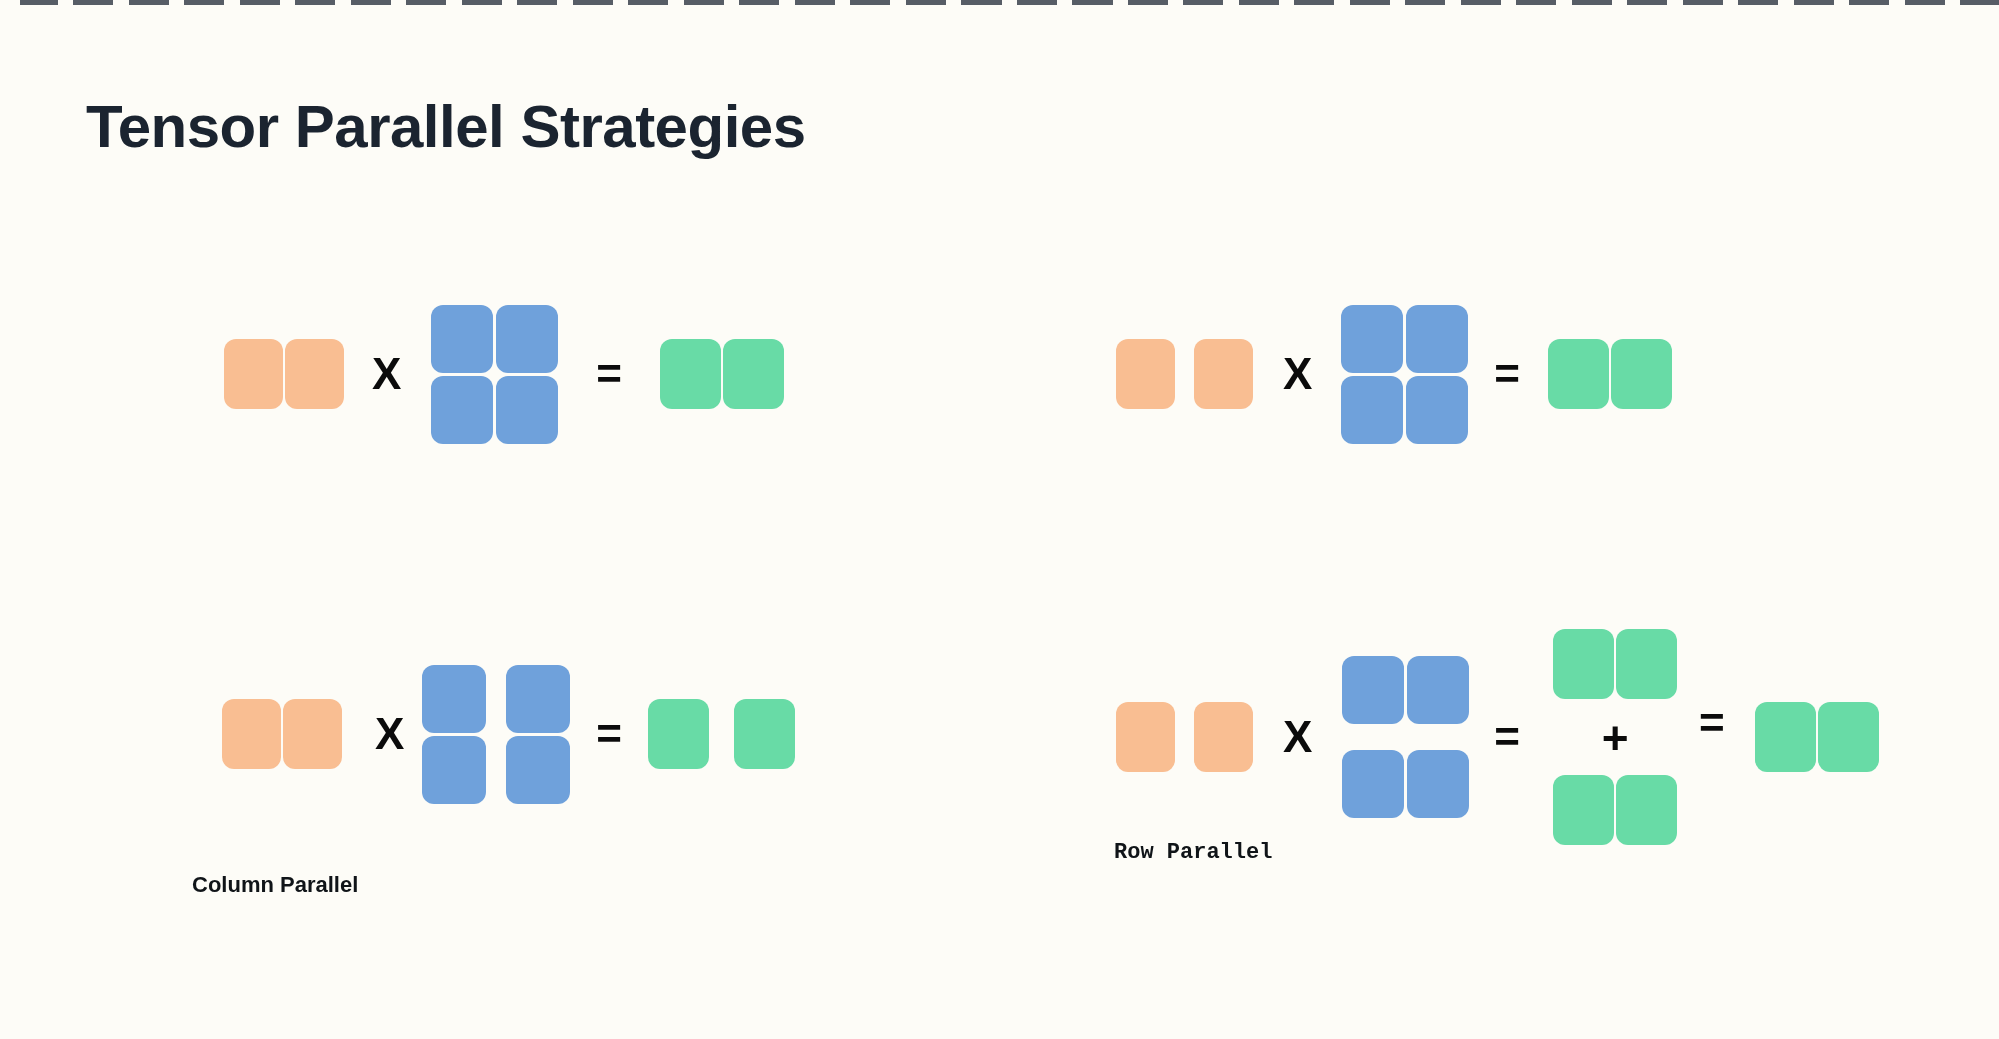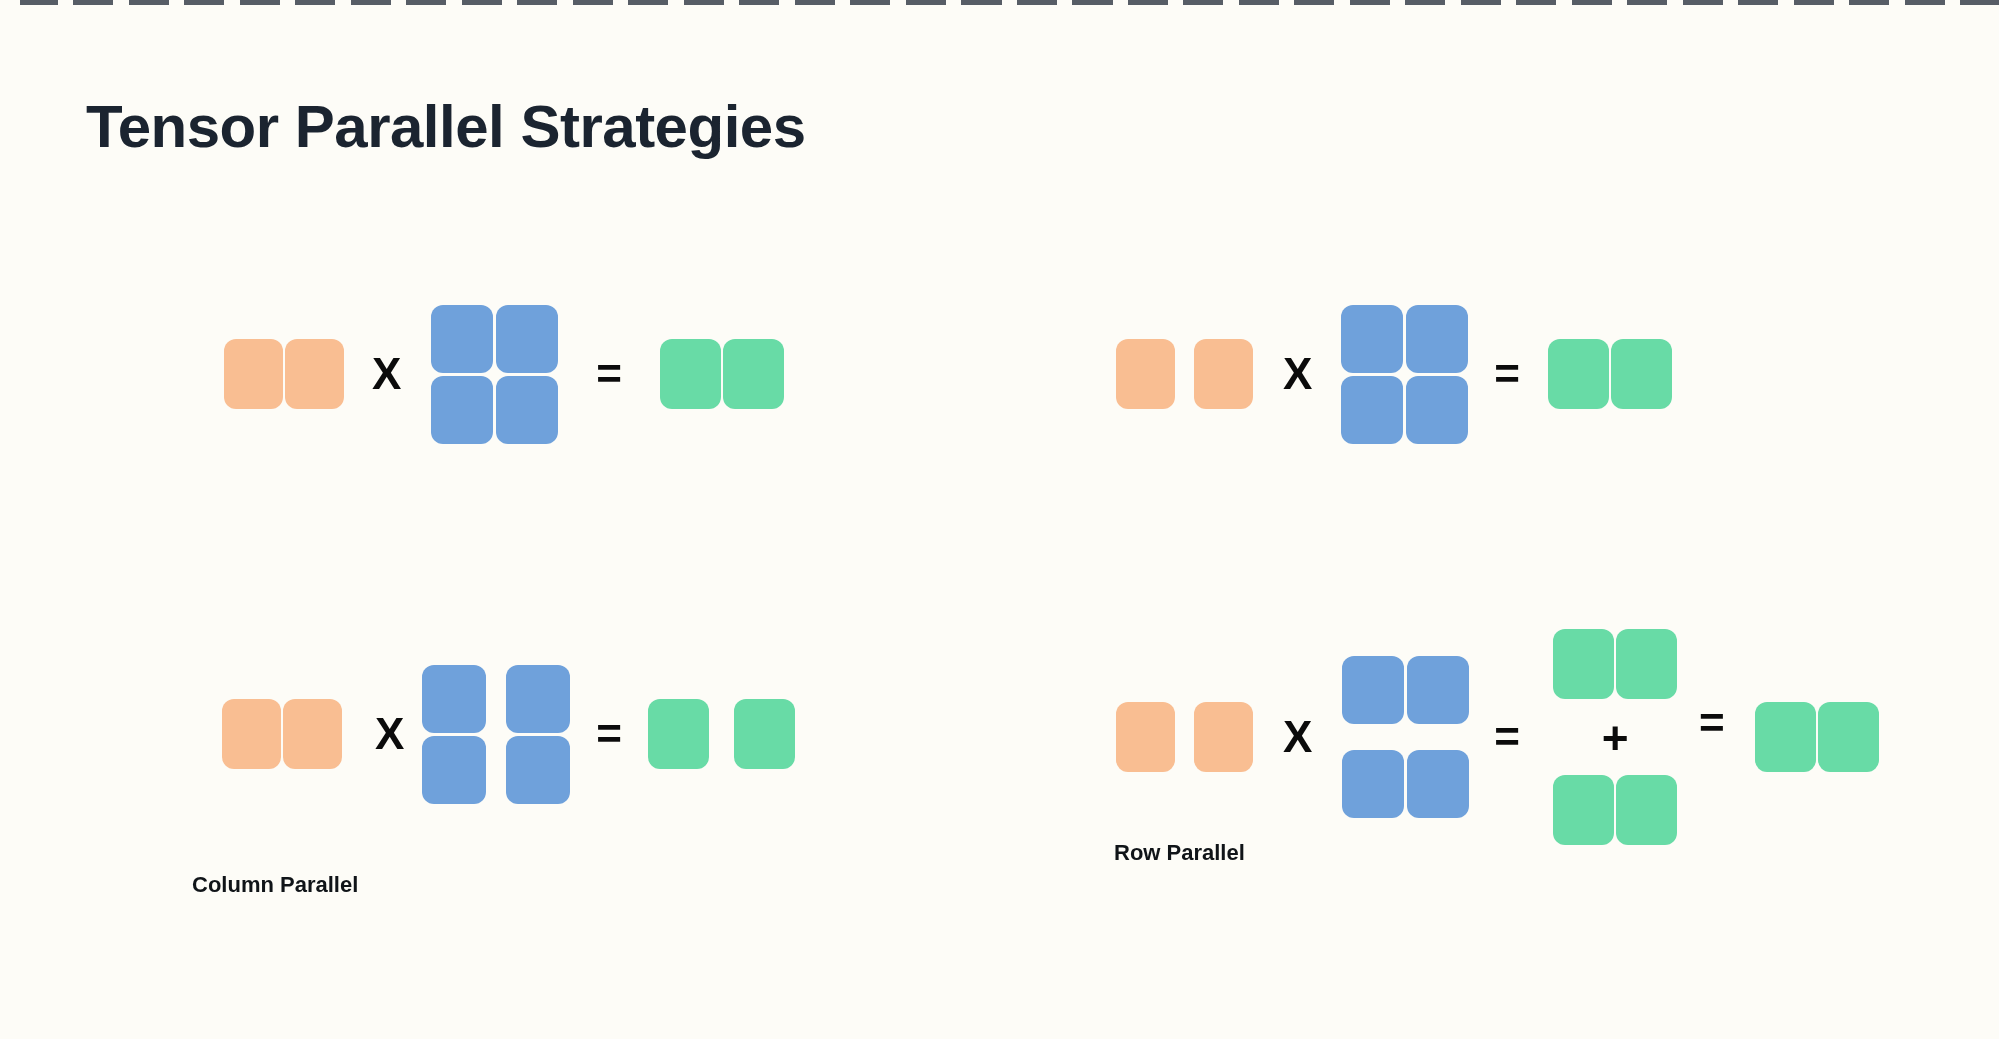--- a/index.html
+++ b/index.html
@@ -104,21 +104,21 @@
   .ml38 { margin-left: 38px; }
 
   .diagram-label {
     position: absolute;
     font-size: 22px;
     font-weight: bold;
     color: #101418;
     white-space: nowrap;
   }
   .label-column { left: 172px;  top: 872px; }
-  .label-row    { left: 1094px; top: 840px; }
+  .label-row    { left: 1094px; top: 840px; font-family: Liberation Mono, monospace; }
 </style>
 </head>
 <body>
 
 <div class="canvas">
 
   <div class="top-marks"></div>
 
   <h1 class="title">Tensor Parallel Strategies</h1>
 

